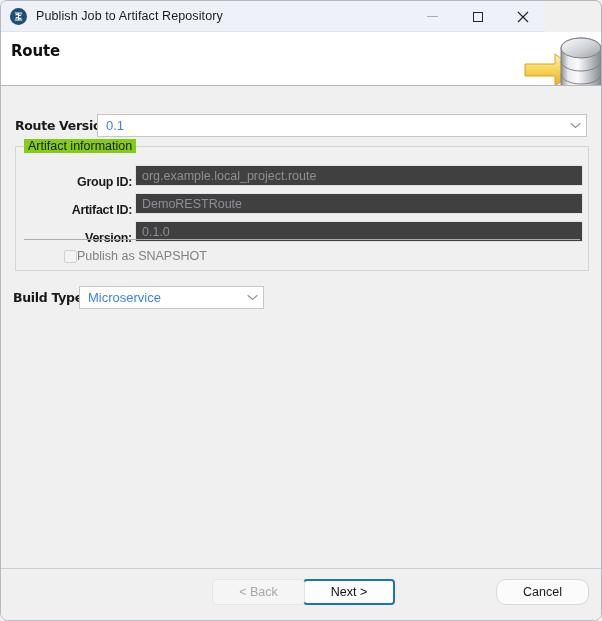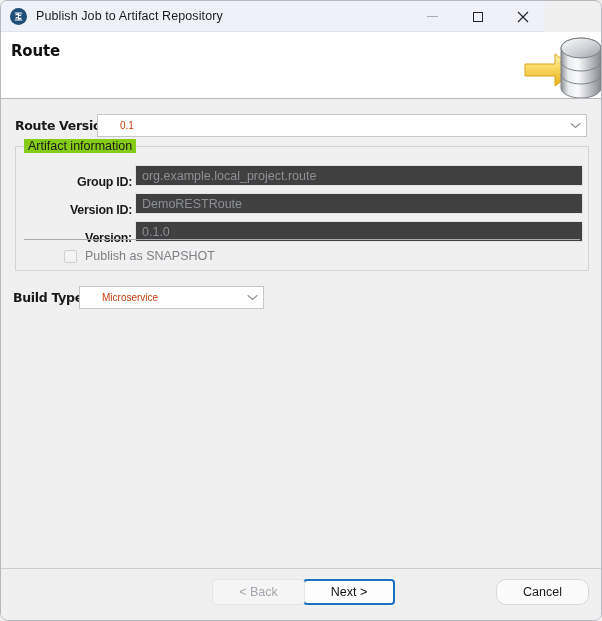--- a/index.html
+++ b/index.html
@@ -85,21 +85,21 @@
     border: 1.3px solid #21242a;
     box-sizing: border-box;
   }
   .glyph-close svg { display: block; }
 
   
   .wiz-header {
     position: absolute;
     left: 0; top: 31px;
     width: 600px;
-    height: 67px;
+    height: 54px;
     background: #ffffff;
     border-bottom: 1px solid #b5b8bd;
     box-sizing: border-box;
     overflow: hidden;
   }
   .wiz-title {
     position: absolute;
     left: 10px;
     top: 10px;
     font-size: 15px;
@@ -147,23 +147,23 @@
   .combo {
     position: absolute;
     background: #ffffff;
     border: 1px solid #c3c6cb;
     box-sizing: border-box;
     height: 23px;
     display: flex;
     align-items: center;
   }
   .combo .cval {
-    font-size: 10px;
-    color: #c2410c;
-    padding-left: 22px;
+    font-size: 13px;
+    color: #3b82f6;
+    padding-left: 8px;
     flex: 1 1 auto;
     white-space: nowrap;
     overflow: hidden;
   }
   .combo .chev {
     width: 22px;
     display: flex;
     align-items: center;
     justify-content: center;
     flex: 0 0 auto;
@@ -253,21 +253,20 @@
   .chk {
     width: 13px;
     height: 13px;
     border: 1px solid #cdd0d4;
     background: #f4f4f4;
     border-radius: 2px;
     box-sizing: border-box;
     flex: 0 0 auto;
   }
   .snapshot-label {
-    margin-left: 8px;
     font-size: 12.5px;
     color: #7e8187;
     white-space: nowrap;
   }
 
   
   .bt-row {
     position: absolute;
     left: 12px;
     top: 187px;
@@ -420,21 +419,21 @@
 
     <div class="groupbox">
       <div class="group-legend">Artifact information</div>
 
       <div class="field-row" style="top:18px;">
         <div class="field-label">Group ID:</div>
         <div class="field-input">org.example.local_project.route</div>
       </div>
 
       <div class="field-row" style="top:46px;">
-        <div class="field-label">Version ID:</div>
+        <div class="field-label">Artifact ID:</div>
         <div class="field-input">DemoRESTRoute</div>
       </div>
 
       <div class="field-row" style="top:74px;">
         <div class="field-label">Version:</div>
         <div class="field-input">0.1.0</div>
       </div>
 
       <div class="group-sep"></div>
 

